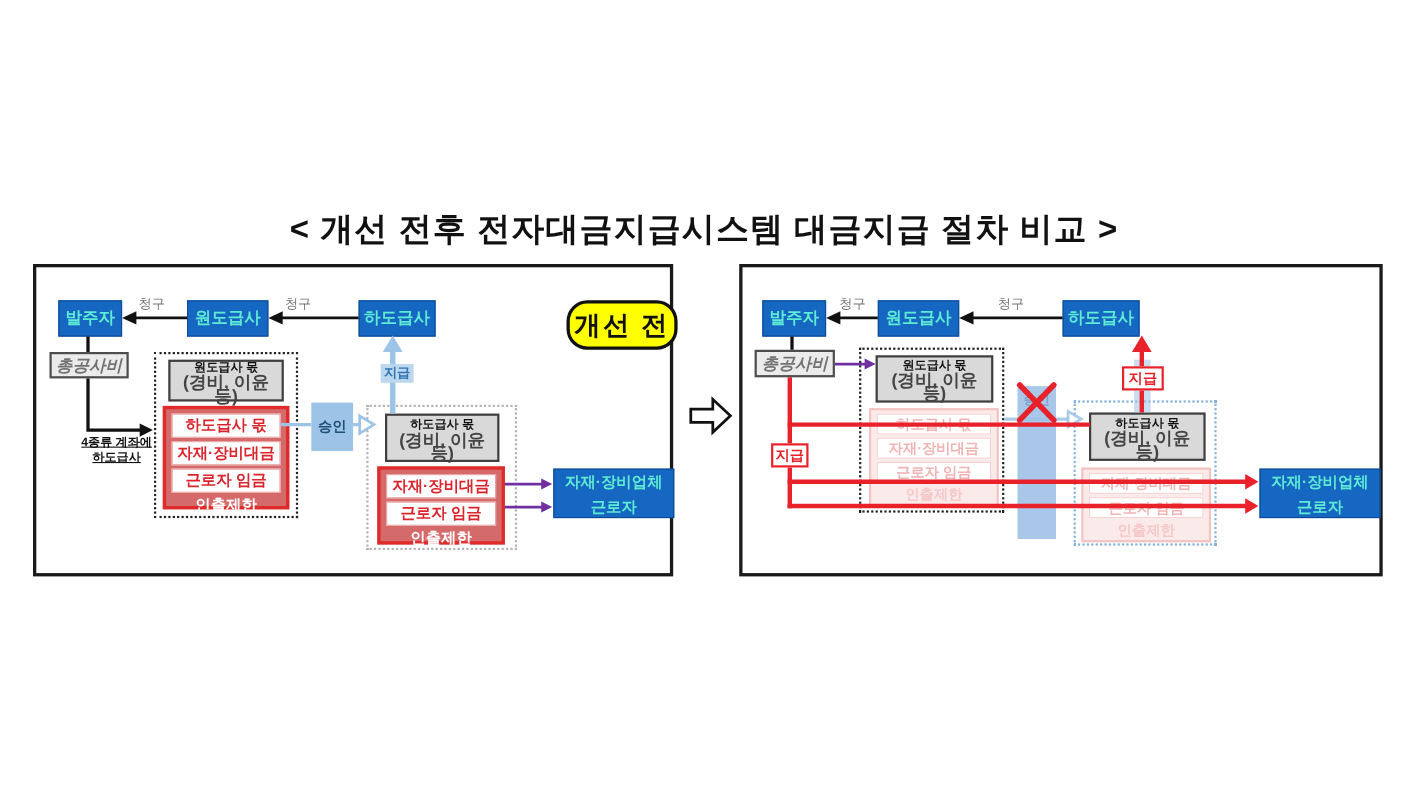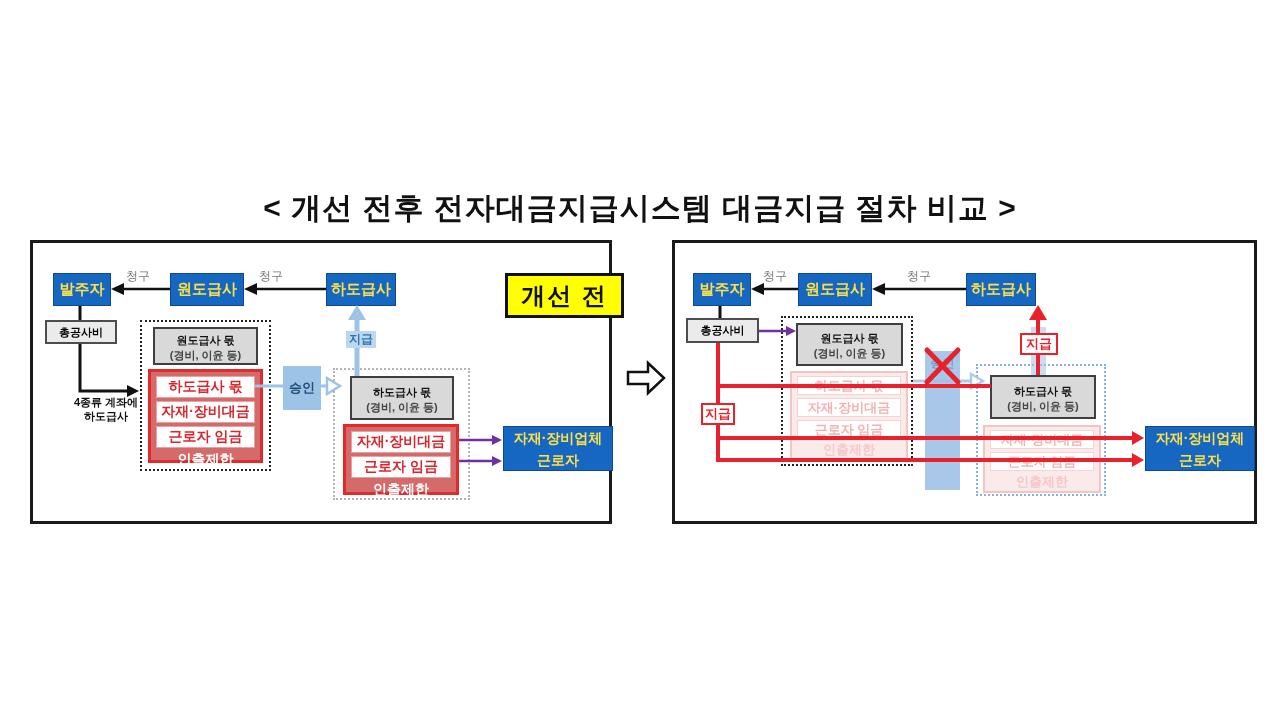--- a/index.html
+++ b/index.html
@@ -11,62 +11,62 @@
   .abs{position:absolute;box-sizing:border-box;}
   .center{display:flex;align-items:center;justify-content:center;text-align:center;}
 
   .title{
     left:0;top:188px;width:1280px;height:40px;
     font-size:30px;font-weight:800;color:#111;letter-spacing:1px;
   }
 
   .panel{border:3px solid #1a1a1a;background:#ffffff;}
 
-  .bluebox{background:#1667c1;border:1px solid #0d4a93;color:#fde047;font-weight:700;font-size:15px;}
+  .bluebox{background:#1667c1;border:1px solid #0d4a93;color:#5eead4;font-weight:700;font-size:15px;}
   .badge{background:#ffff00;border:3px solid #111;color:#111;font-weight:800;font-size:24px;letter-spacing:2px;}
   .graybox{background:#d9d9d9;border:2px solid #3f3f3f;color:#111;}
   .graybox .t{font-size:11px;font-weight:800;line-height:17px;}
-  .graybox .s{font-size:11px;font-weight:700;color:#444;line-height:12px;}
-  .costbox{background:#ebebeb;border:2px solid #4d4d4d;color:#000000;font-weight:800;font-size:11px;}
+  .graybox .s{font-size:16px;font-weight:700;color:#444;line-height:12px;}
+  .costbox{background:#ebebeb;border:2px solid #4d4d4d;color:#737373;font-weight:800;font-size:15px;font-style:italic;}
 
   .dotted-black{border:2px dotted #222;}
   .dotted-gray{border:2px dotted #b3b3b3;}
   .dotted-blue{border:2px dotted #85b2dd;}
 
   .redwrap{background:#d56a6a;border:3px solid #e02b2b;padding:4px 5px 0 5px;}
   .redrow{background:#ffffff;border:1px solid #e8a0a0;height:20px;margin-bottom:3px;
           color:#d9262e;font-weight:800;font-size:14px;}
   .redcap{color:#ffffff;font-weight:800;font-size:14px;height:18px;}
 
   .fadewrap{background:#fbeaea;border:2px solid #f3c4c4;padding:3px 5px 0 5px;}
   .fadedrow{background:#ffffff;border:1px solid #f6d3d3;height:17px;margin-bottom:3px;
             color:#f0b4b4;font-weight:800;font-size:13px;}
   .fadecap{color:#f5c9c9;font-weight:800;font-size:13px;height:16px;}
 
   .claim{font-size:12px;font-weight:400;color:#737373;}
   .paylbl-blue{background:#bdd7ee;color:#2e74b5;font-weight:800;font-size:12px;}
   .approve-box{background:#9dc3e6;color:#1f4e79;font-weight:800;font-size:13px;}
   .paylbl-red{background:#ffffff;border:2px solid #e8212a;color:#e8212a;font-weight:800;font-size:13px;}
-  .splitnote{font-size:11px;font-weight:800;color:#111;line-height:14px;}
+  .splitnote{font-size:11px;font-weight:800;color:#111;line-height:14px;text-decoration:underline;}
   .fadedapprove{color:#7d9dc8;font-weight:800;font-size:12px;}
 
   svg{position:absolute;left:0;top:0;pointer-events:none;}
   .z1{z-index:1}.z2{z-index:2}.z3{z-index:3}
 </style>
 </head>
 <body>
 
 <div class="abs center title">&lt;  개선 전후 전자대금지급시스템 대금지급 절차 비교  &gt;</div>
 
 <div class="abs panel" style="left:30px;top:240px;width:582px;height:284px;">
 
   <div class="abs bluebox center z1" style="left:20px;top:30px;width:58px;height:33px;">발주자</div>
   <div class="abs bluebox center z1" style="left:137px;top:30px;width:74px;height:33px;">원도급사</div>
   <div class="abs bluebox center z1" style="left:293px;top:30px;width:70px;height:33px;">하도급사</div>
-  <div class="abs badge center z1" style="left:472px;top:30px;width:119px;height:45px;">개선 전</div>
+  <div class="abs badge center z1" style="left:482px;top:30px;width:101px;height:45px;border-radius:19px;">개선 전</div>
 
   <div class="abs claim center z1" style="left:85px;top:26px;width:40px;height:14px;">청구</div>
   <div class="abs claim center z1" style="left:218px;top:26px;width:40px;height:14px;">청구</div>
 
   <div class="abs costbox center z1" style="left:12px;top:77px;width:72px;height:24px;">총공사비</div>
 
   <div class="abs splitnote z1" style="left:23px;top:152px;width:100px;text-align:center;">
     <div>4종류 계좌에</div>
     <div>하도급사</div>
   </div>

